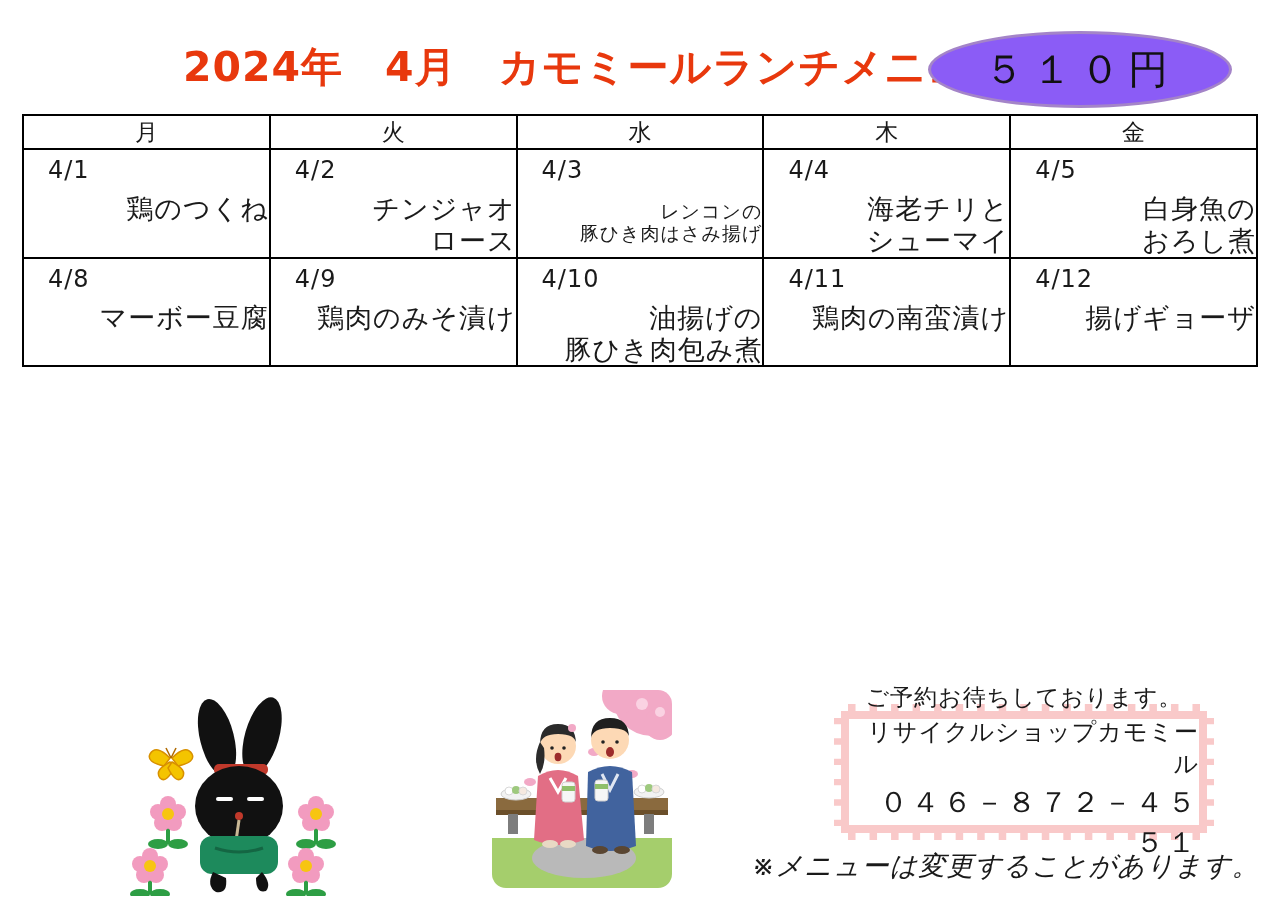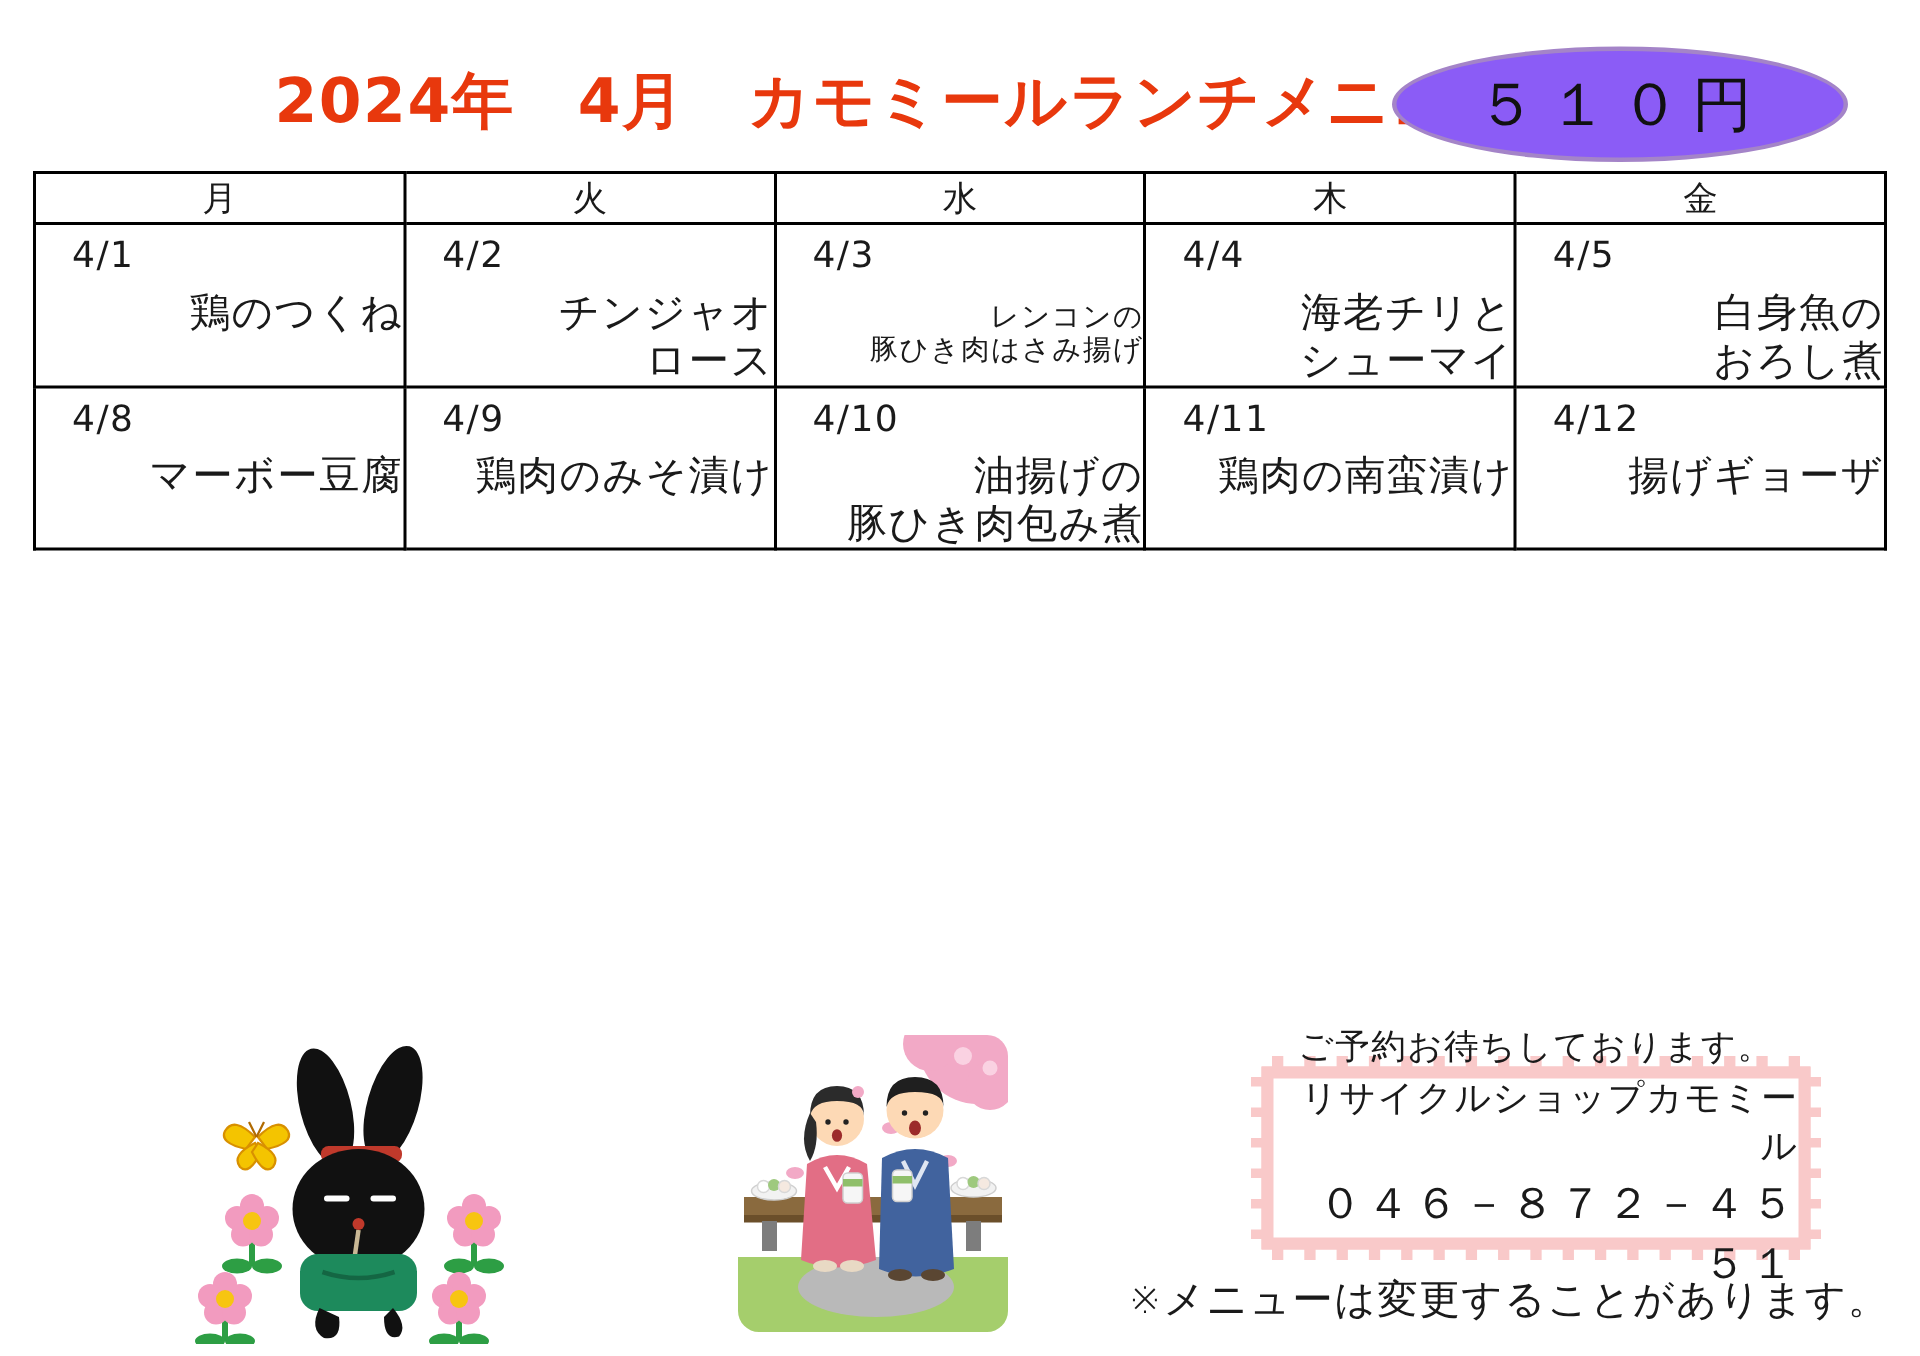--- a/index.html
+++ b/index.html
@@ -107,20 +107,21 @@
   .reserve-line2 { font-size: 24px; letter-spacing: 1px; }
   .reserve-phone { font-size: 29px; letter-spacing: 3px; }
   .note {
     position: absolute;
     left: 752px;
     top: 848px;
     font-size: 27px;
     font-weight: 300;
     letter-spacing: 1px;
     white-space: nowrap;
+    font-style: italic;
   }
 </style>
 </head>
 <body>
 
 <div class="page">
 
   <div class="title">2024年　4月　カモミールランチメニュー</div>
 
   <div class="price-oval">

